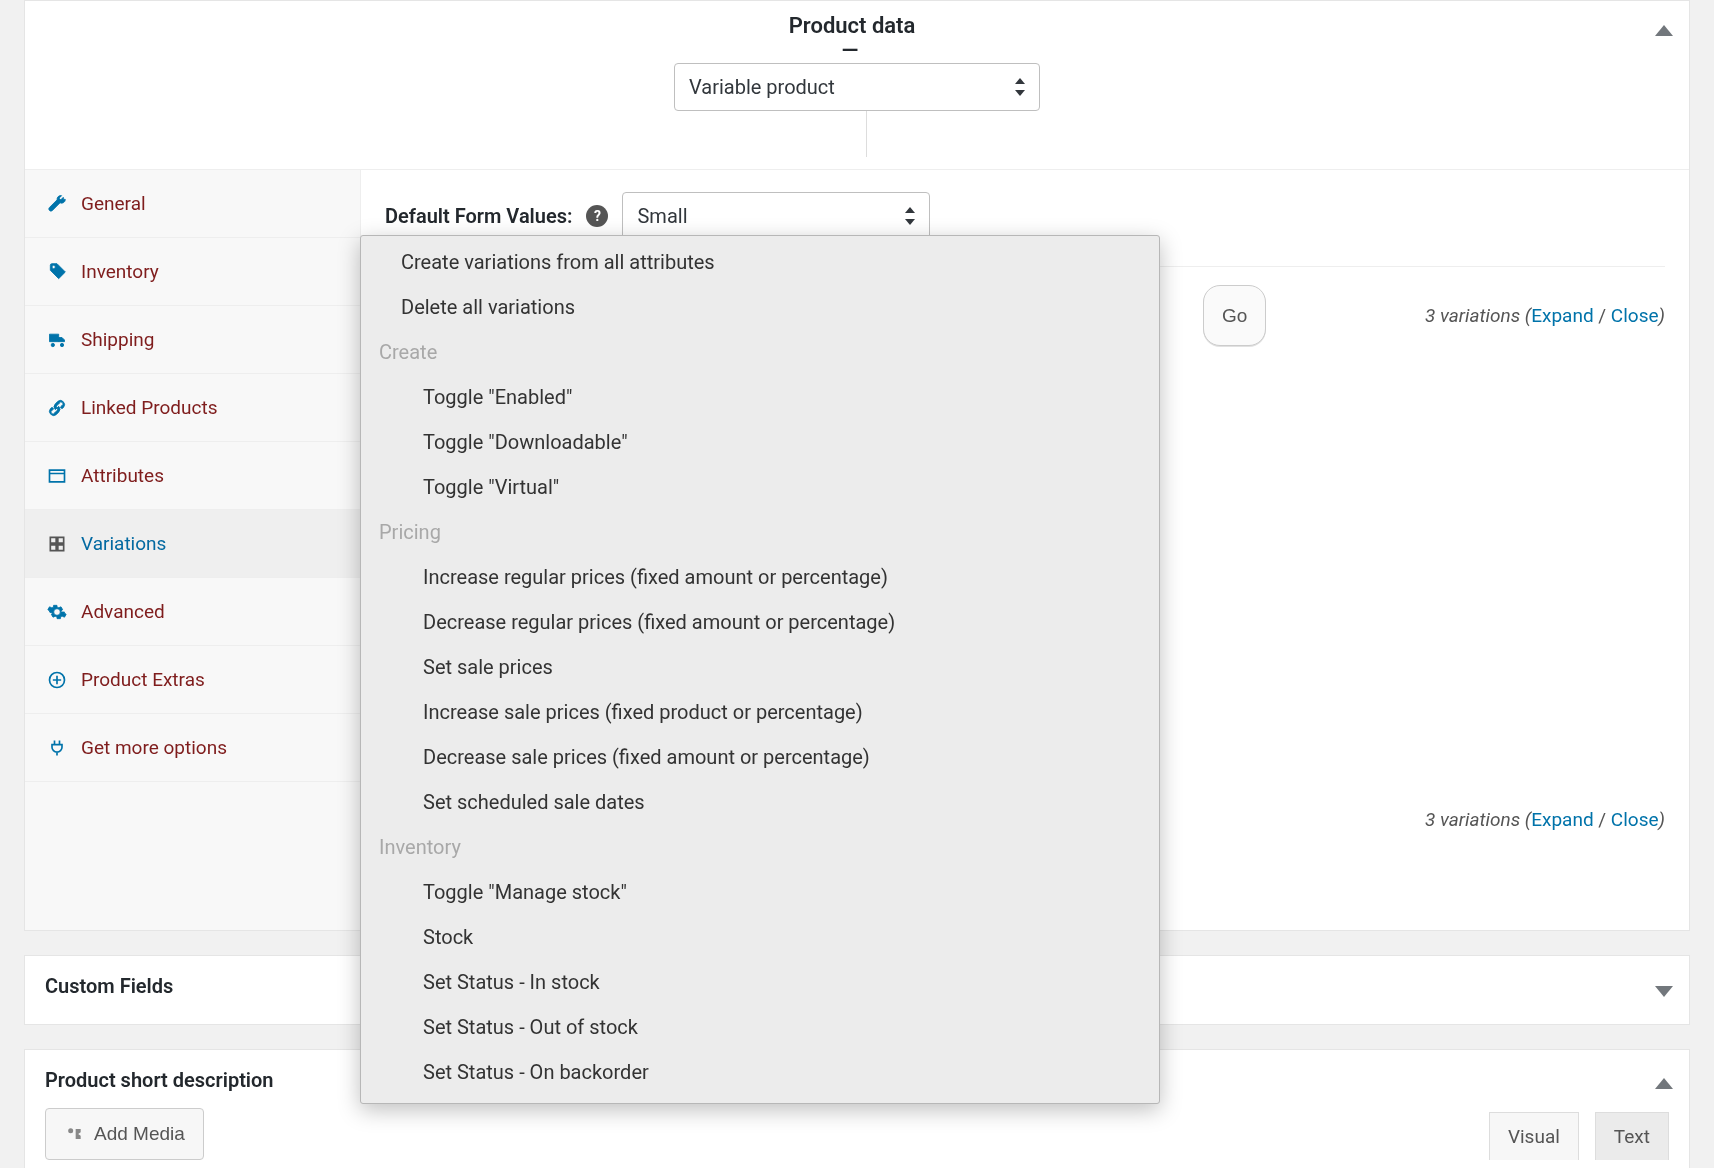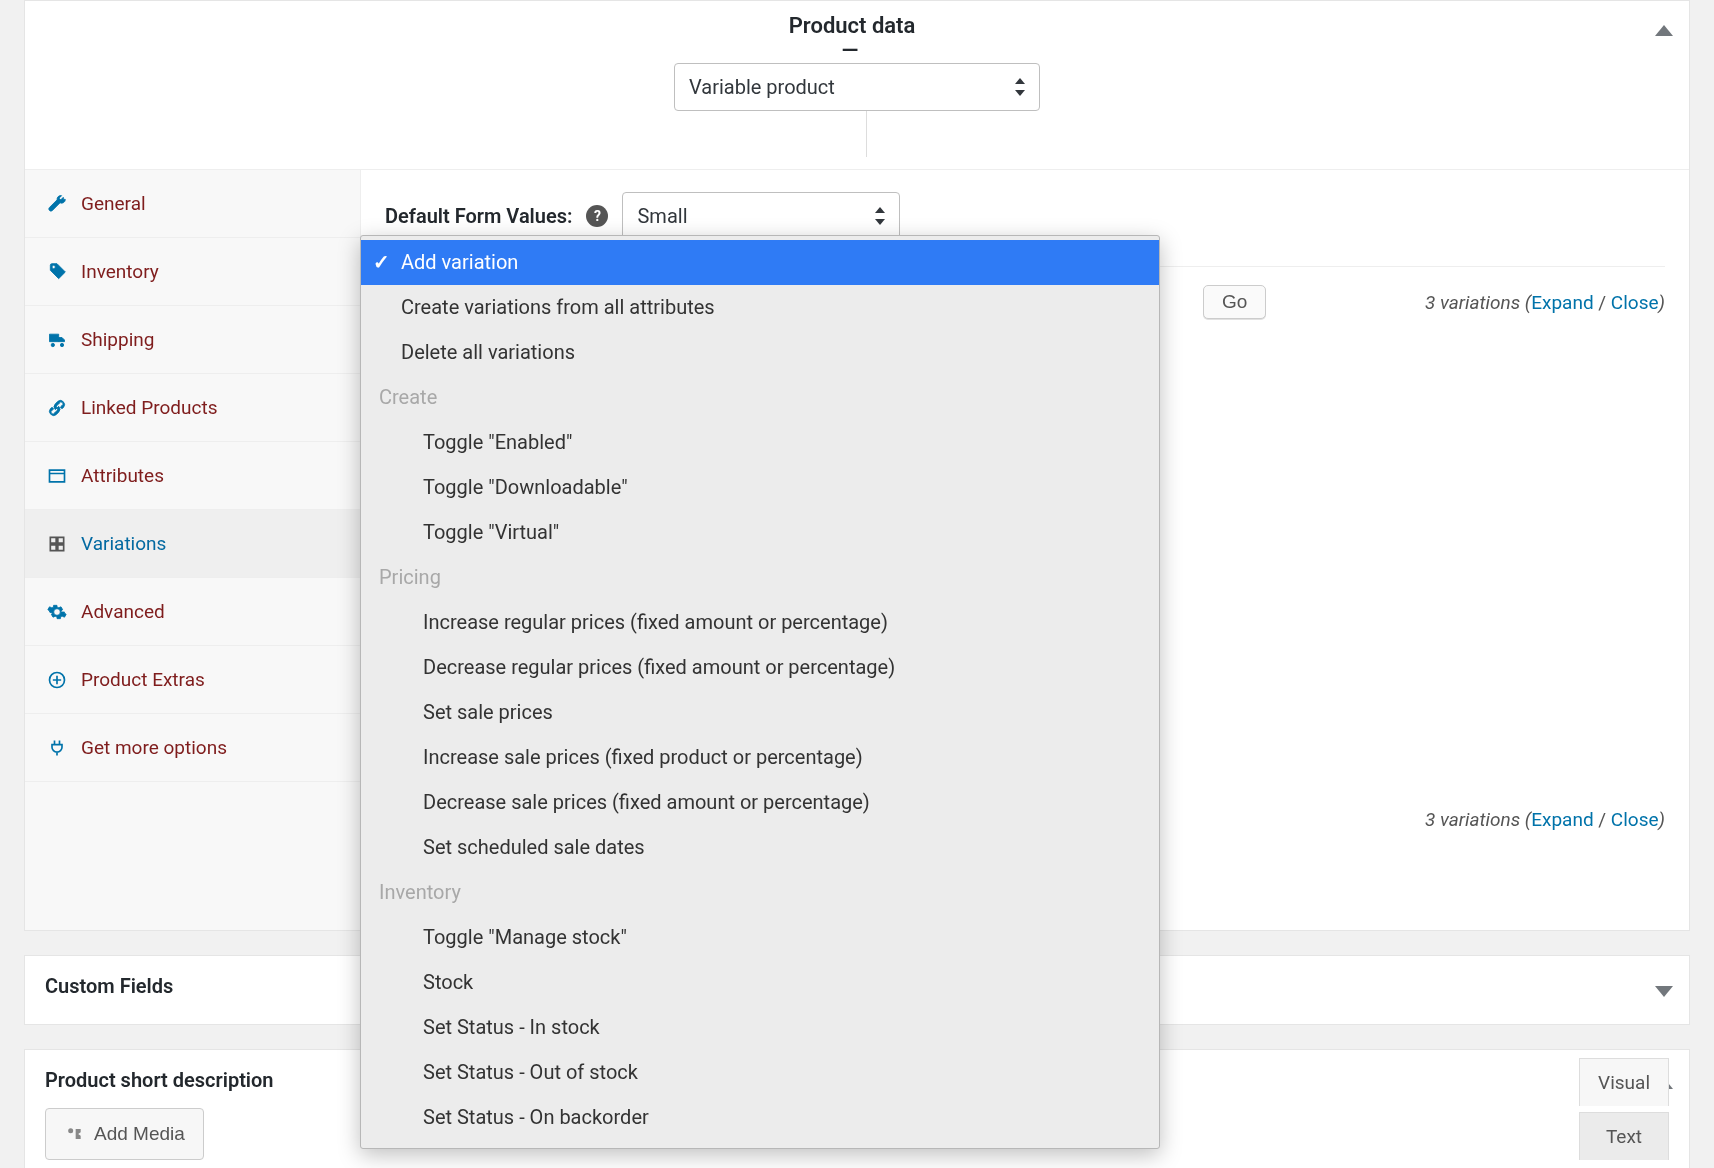--- a/index.html
+++ b/index.html
@@ -140,24 +140,24 @@
     display: inline-flex; align-items: center; justify-content: center;
     font-size: 14px; font-weight: 700;
   }
   .toolbar-row {
     display: flex;
     align-items: center;
     padding-top: 18px;
     border-top: 1px solid #eee;
   }
   .go-btn {
-    height: 34px;
+    height: 61px;
     padding: 0 18px;
     border: 1px solid #ccc;
-    border-radius: 5px;
+    border-radius: 17px;
     background: #fafafa;
     font-size: 19px;
     color: #555;
     cursor: pointer;
     box-shadow: 0 1px 0 #e1e1e1;
   }
   .var-summary {
     margin-left: auto;
     font-size: 19px;
     font-style: italic;
@@ -242,22 +242,21 @@
     display: inline-flex;
     align-items: center;
     gap: 10px;
     cursor: pointer;
   }
   .editor-tabs {
     position: absolute;
     right: 20px;
     bottom: 14px;
     display: flex;
-    gap: 6px;
-    flex-direction: column;
+    gap: 16px;
   }
   .etab {
     height: 48px;
     padding: 0 18px;
     border: 1px solid #ddd;
     border-bottom: none;
     background: #f5f5f5;
     color: #555;
     font-size: 19px;
     display: inline-flex; align-items: center; justify-content: center;
@@ -368,21 +367,21 @@
               </svg>
             </span>
           <span>Get more options</span>
         </li>
       </ul>
 
       <div class="tab-content">
         <div class="form-row">
           <span class="form-label">Default Form Values:</span>
           <span class="help-dot">?</span>
-          <div class="select" style="width:278px">
+          <div class="select" style="width:308px">
             <span>Small</span>
             <span class="spinner">
                 <span class="up"></span>
                 <span class="down"></span>
               </span>
           </div>
         </div>
 
         <div class="toolbar-row">
 
@@ -419,21 +418,20 @@
         <span>Add Media</span>
       </button>
     </div>
     <div class="editor-tabs">
       <div class="etab visual">Visual</div>
       <div class="etab text">Text</div>
     </div>
   </div>
 
   <div class="dropdown">
-    <div class="item selected">Add variation</div>
     <div class="item">Create variations from all attributes</div>
     <div class="item">Delete all variations</div>
     <div class="group">Create</div>
     <div class="item indent">Toggle "Enabled"</div>
     <div class="item indent">Toggle "Downloadable"</div>
     <div class="item indent">Toggle "Virtual"</div>
     <div class="group">Pricing</div>
     <div class="item indent">Increase regular prices (fixed amount or percentage)</div>
     <div class="item indent">Decrease regular prices (fixed amount or percentage)</div>
     <div class="item indent">Set sale prices</div>

